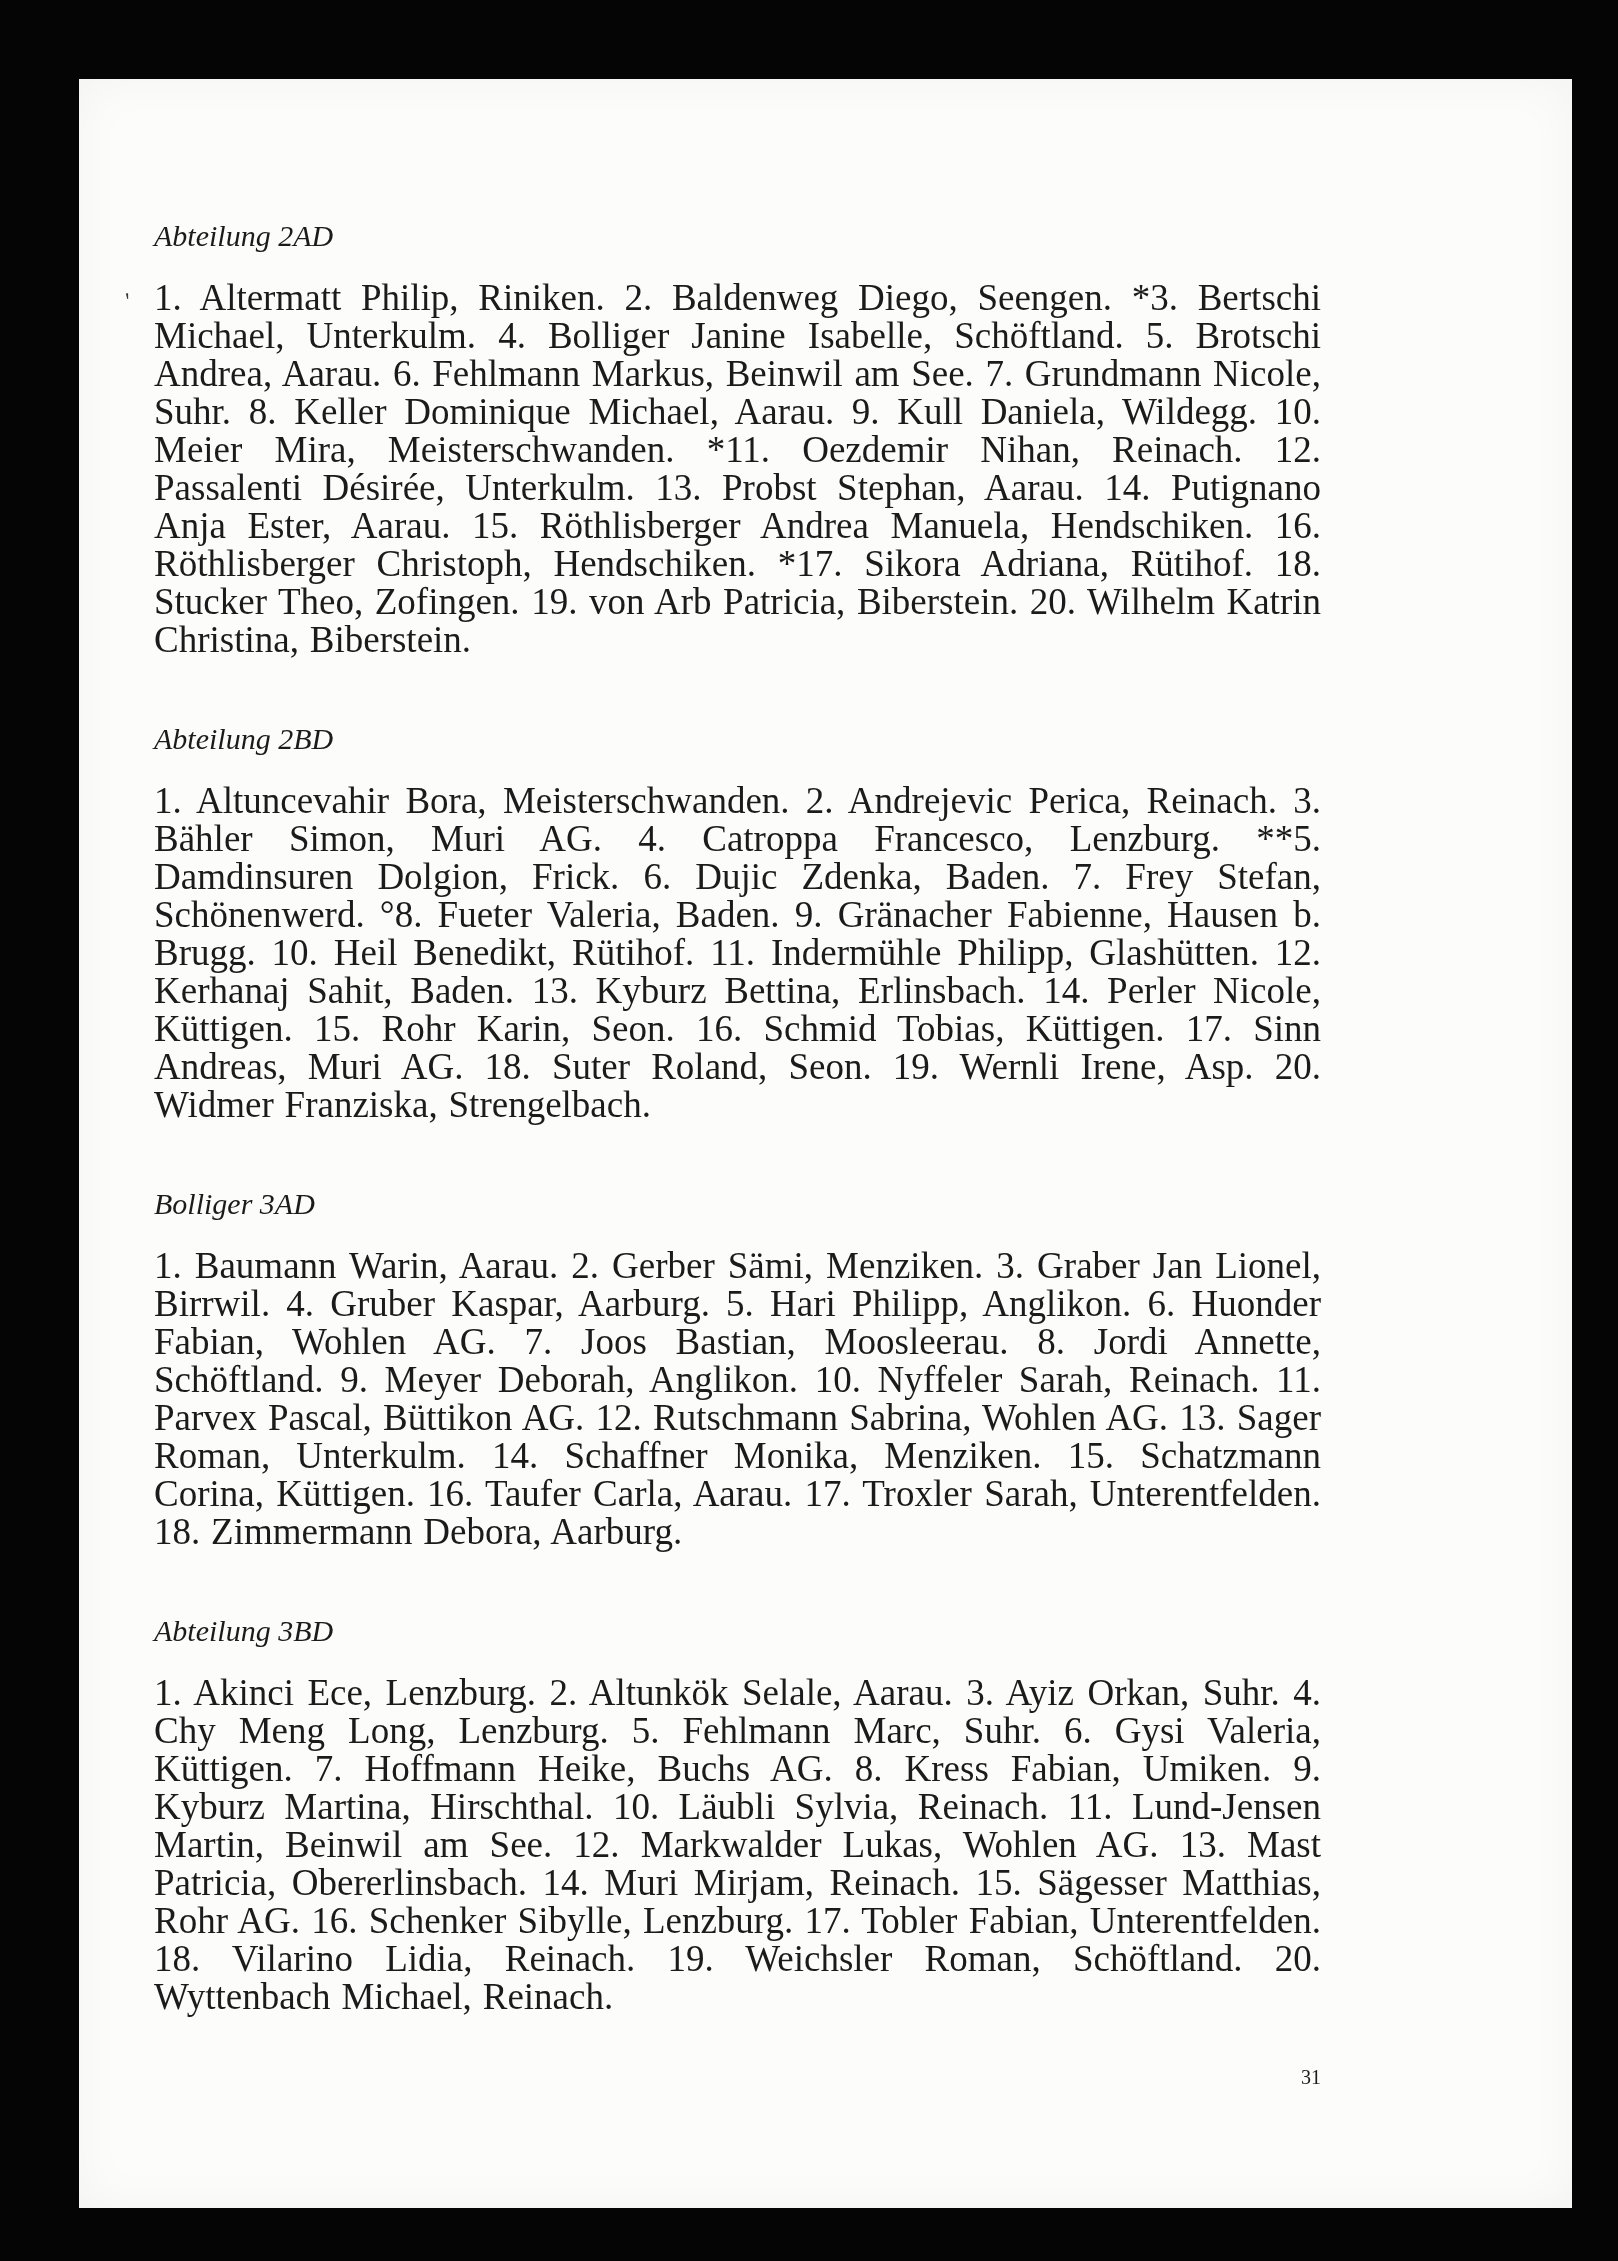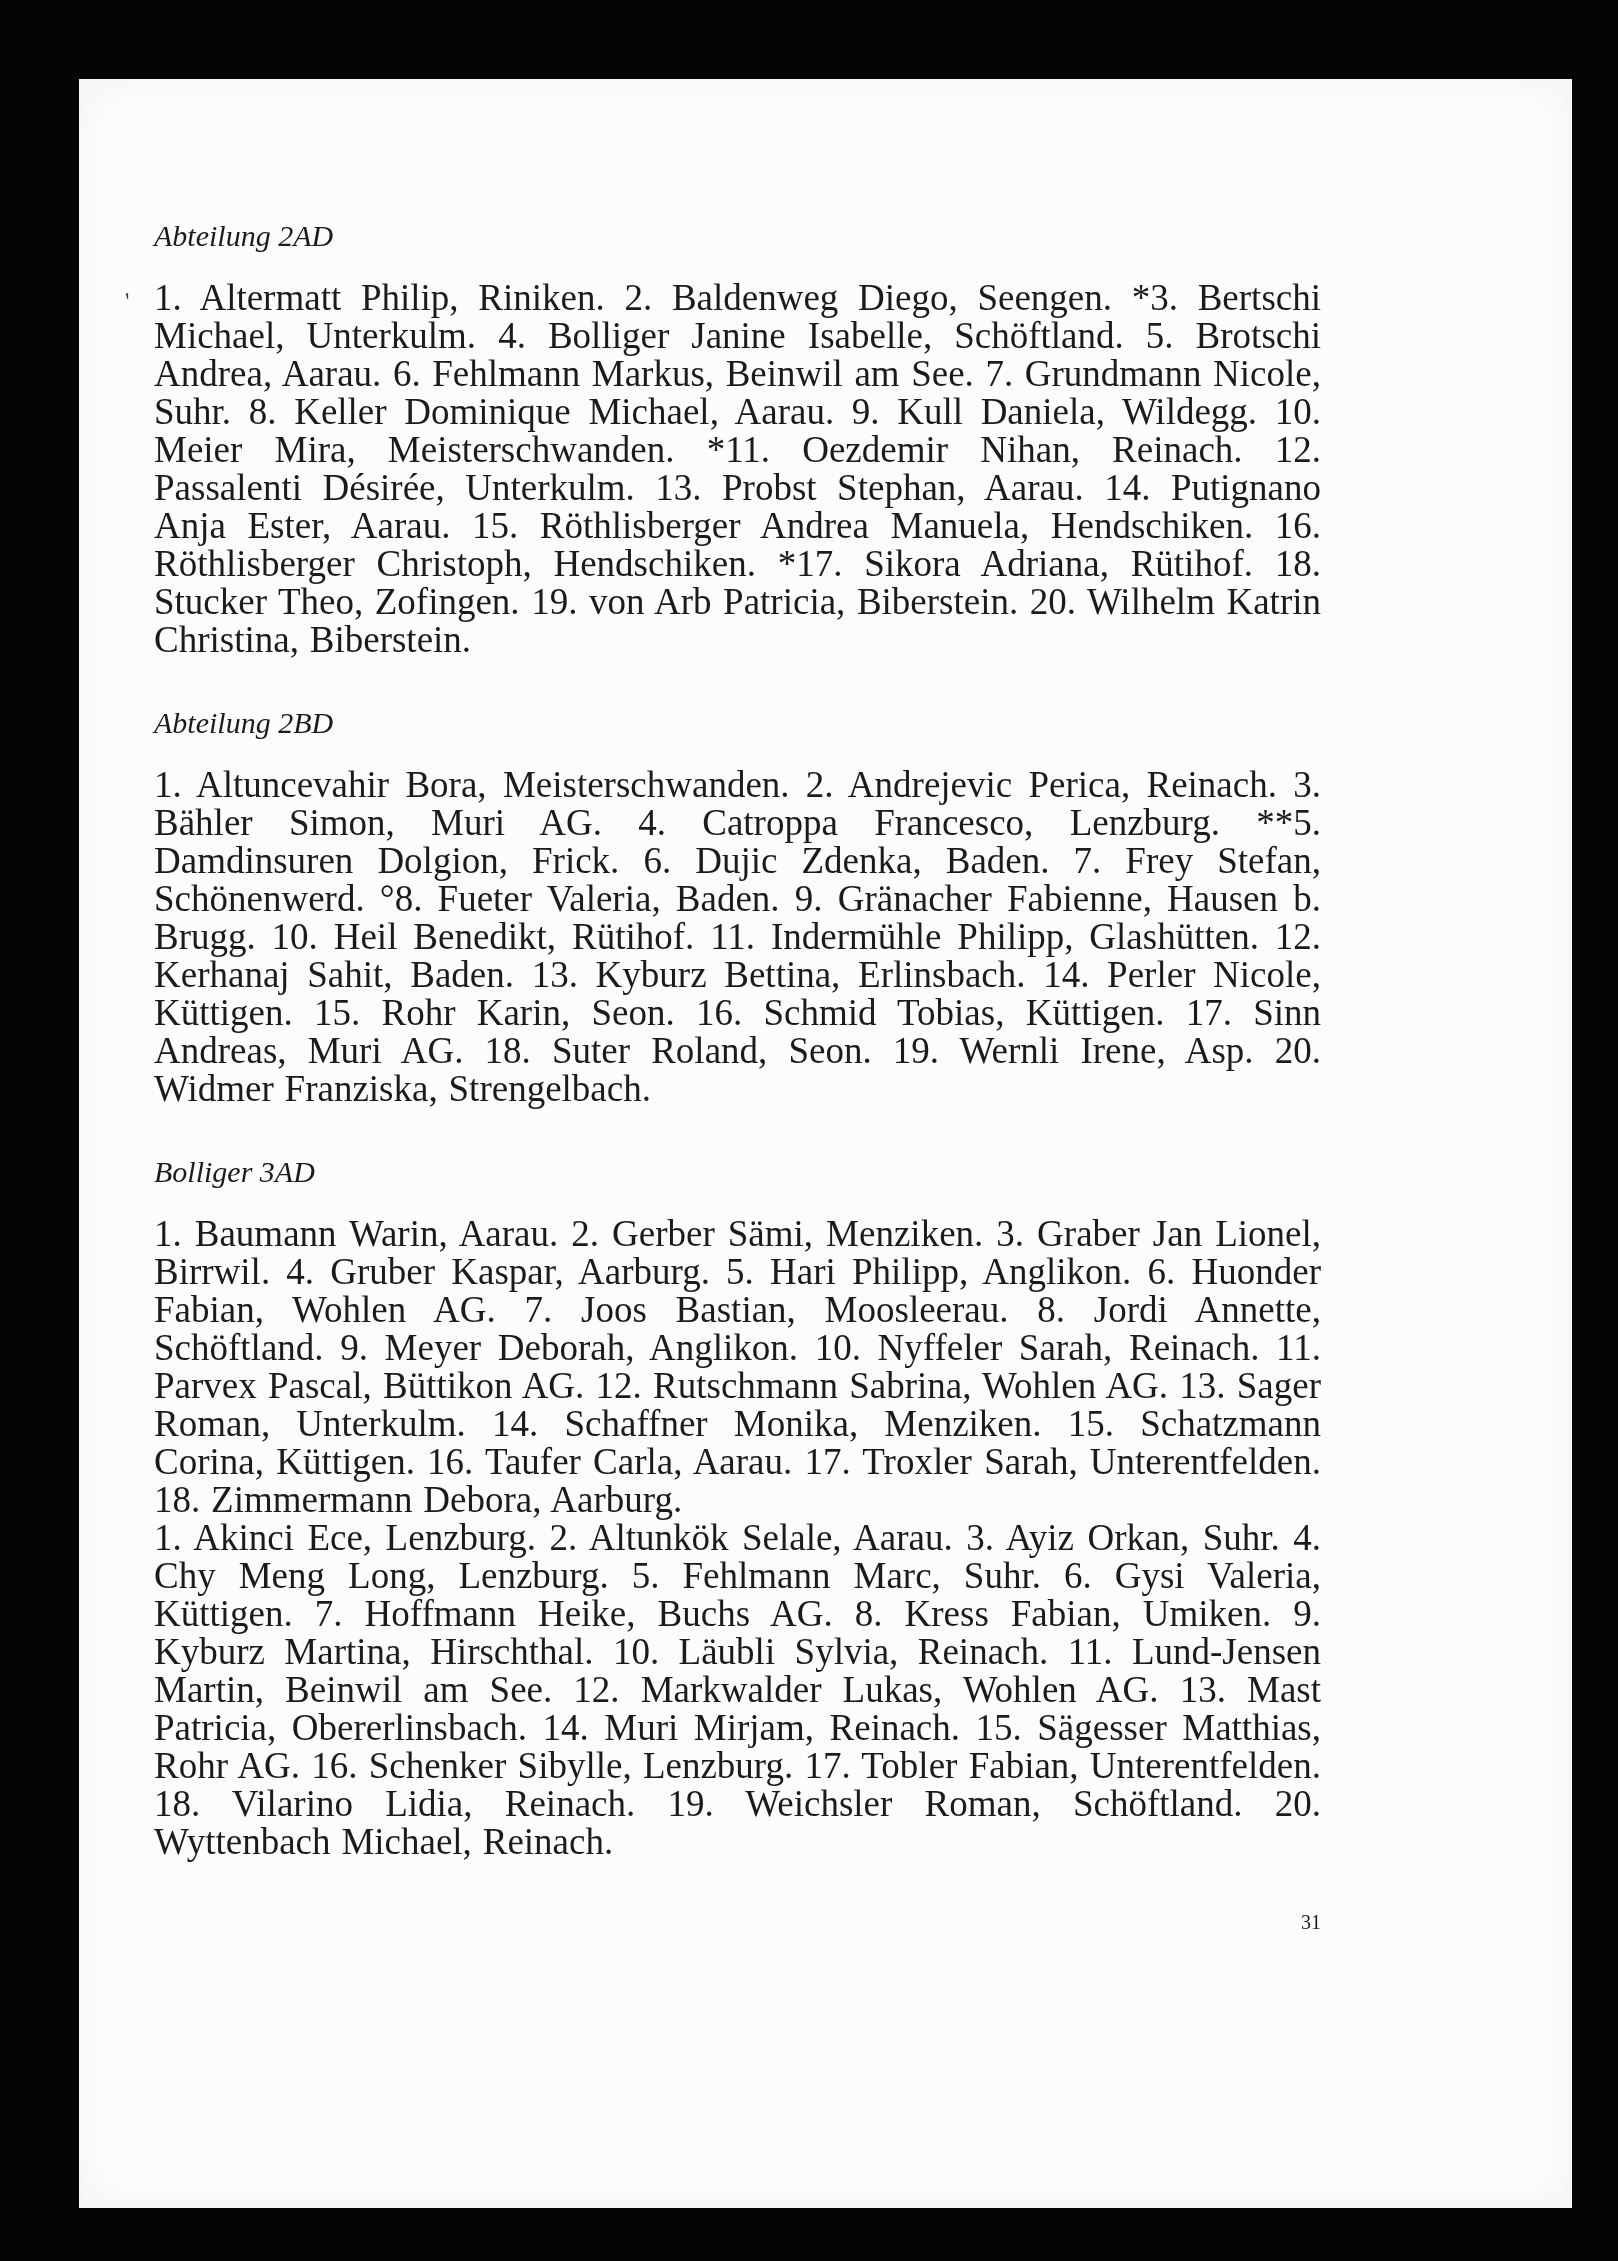--- a/index.html
+++ b/index.html
@@ -35,21 +35,21 @@
     color: #1b1b1b;
   }
   .heading {
     font-style: italic;
     font-weight: normal;
     font-size: 30px;
     line-height: 38px;
     margin: 0 0 24px 0;
   }
   section + section .heading {
-    margin-top: 45px;
+    margin-top: 61px;
   }
   .body-par {
     font-size: 37px;
     line-height: 38px;
     margin: 0;
     text-align: justify;
     text-justify: inter-word;
     word-spacing: 1.6px;
   }
   .pagenum {
@@ -84,20 +84,21 @@
         <h2 class="heading">Abteilung 2BD</h2>
         <p class="body-par">1. Altuncevahir Bora, Meisterschwanden. 2. Andrejevic Perica, Reinach. 3. Bähler Simon, Muri AG. 4. Catroppa Francesco, Lenzburg. **5. Damdinsuren Dolgion, Frick. 6. Dujic Zdenka, Baden. 7. Frey Stefan, Schönenwerd. °8. Fueter Valeria, Baden. 9. Gränacher Fabienne, Hausen b. Brugg. 10. Heil Benedikt, Rütihof. 11. Indermühle Philipp, Glashütten. 12. Kerhanaj Sahit, Baden. 13. Kyburz Bettina, Erlinsbach. 14. Perler Nicole, Küttigen. 15. Rohr Karin, Seon. 16. Schmid Tobias, Küttigen. 17. Sinn Andreas, Muri AG. 18. Suter Roland, Seon. 19. Wernli Irene, Asp. 20. Widmer Franziska, Strengelbach.</p>
       </section>
 
       <section>
         <h2 class="heading">Bolliger 3AD</h2>
         <p class="body-par">1. Baumann Warin, Aarau. 2. Gerber Sämi, Menziken. 3. Graber Jan Lionel, Birrwil. 4. Gruber Kaspar, Aarburg. 5. Hari Philipp, Anglikon. 6. Huonder Fabian, Wohlen AG. 7. Joos Bastian, Moosleerau. 8. Jordi Annette, Schöftland. 9. Meyer Deborah, Anglikon. 10. Nyffeler Sarah, Reinach. 11. Parvex Pascal, Büttikon AG. 12. Rutschmann Sabrina, Wohlen AG. 13. Sager Roman, Unterkulm. 14. Schaffner Monika, Menziken. 15. Schatzmann Corina, Küttigen. 16. Taufer Carla, Aarau. 17. Troxler Sarah, Unterentfelden. 18. Zimmermann Debora, Aarburg.</p>
       </section>
 
       <section>
+        <h2 class="heading">Abteilung 3BD</h2>
         <p class="body-par">1. Akinci Ece, Lenzburg. 2. Altunkök Selale, Aarau. 3. Ayiz Orkan, Suhr. 4. Chy Meng Long, Lenzburg. 5. Fehlmann Marc, Suhr. 6. Gysi Valeria, Küttigen. 7. Hoffmann Heike, Buchs AG. 8. Kress Fabian, Umiken. 9. Kyburz Martina, Hirschthal. 10. Läubli Sylvia, Reinach. 11. Lund-Jensen Martin, Beinwil am See. 12. Markwalder Lukas, Wohlen AG. 13. Mast Patricia, Obererlinsbach. 14. Muri Mirjam, Reinach. 15. Sägesser Matthias, Rohr AG. 16. Schenker Sibylle, Lenzburg. 17. Tobler Fabian, Unterentfelden. 18. Vilarino Lidia, Reinach. 19. Weichsler Roman, Schöftland. 20. Wyttenbach Michael, Reinach.</p>
       </section>
 
       <div class="pagenum">31</div>
 
     </div>
   </div>
 </div>
 
 

